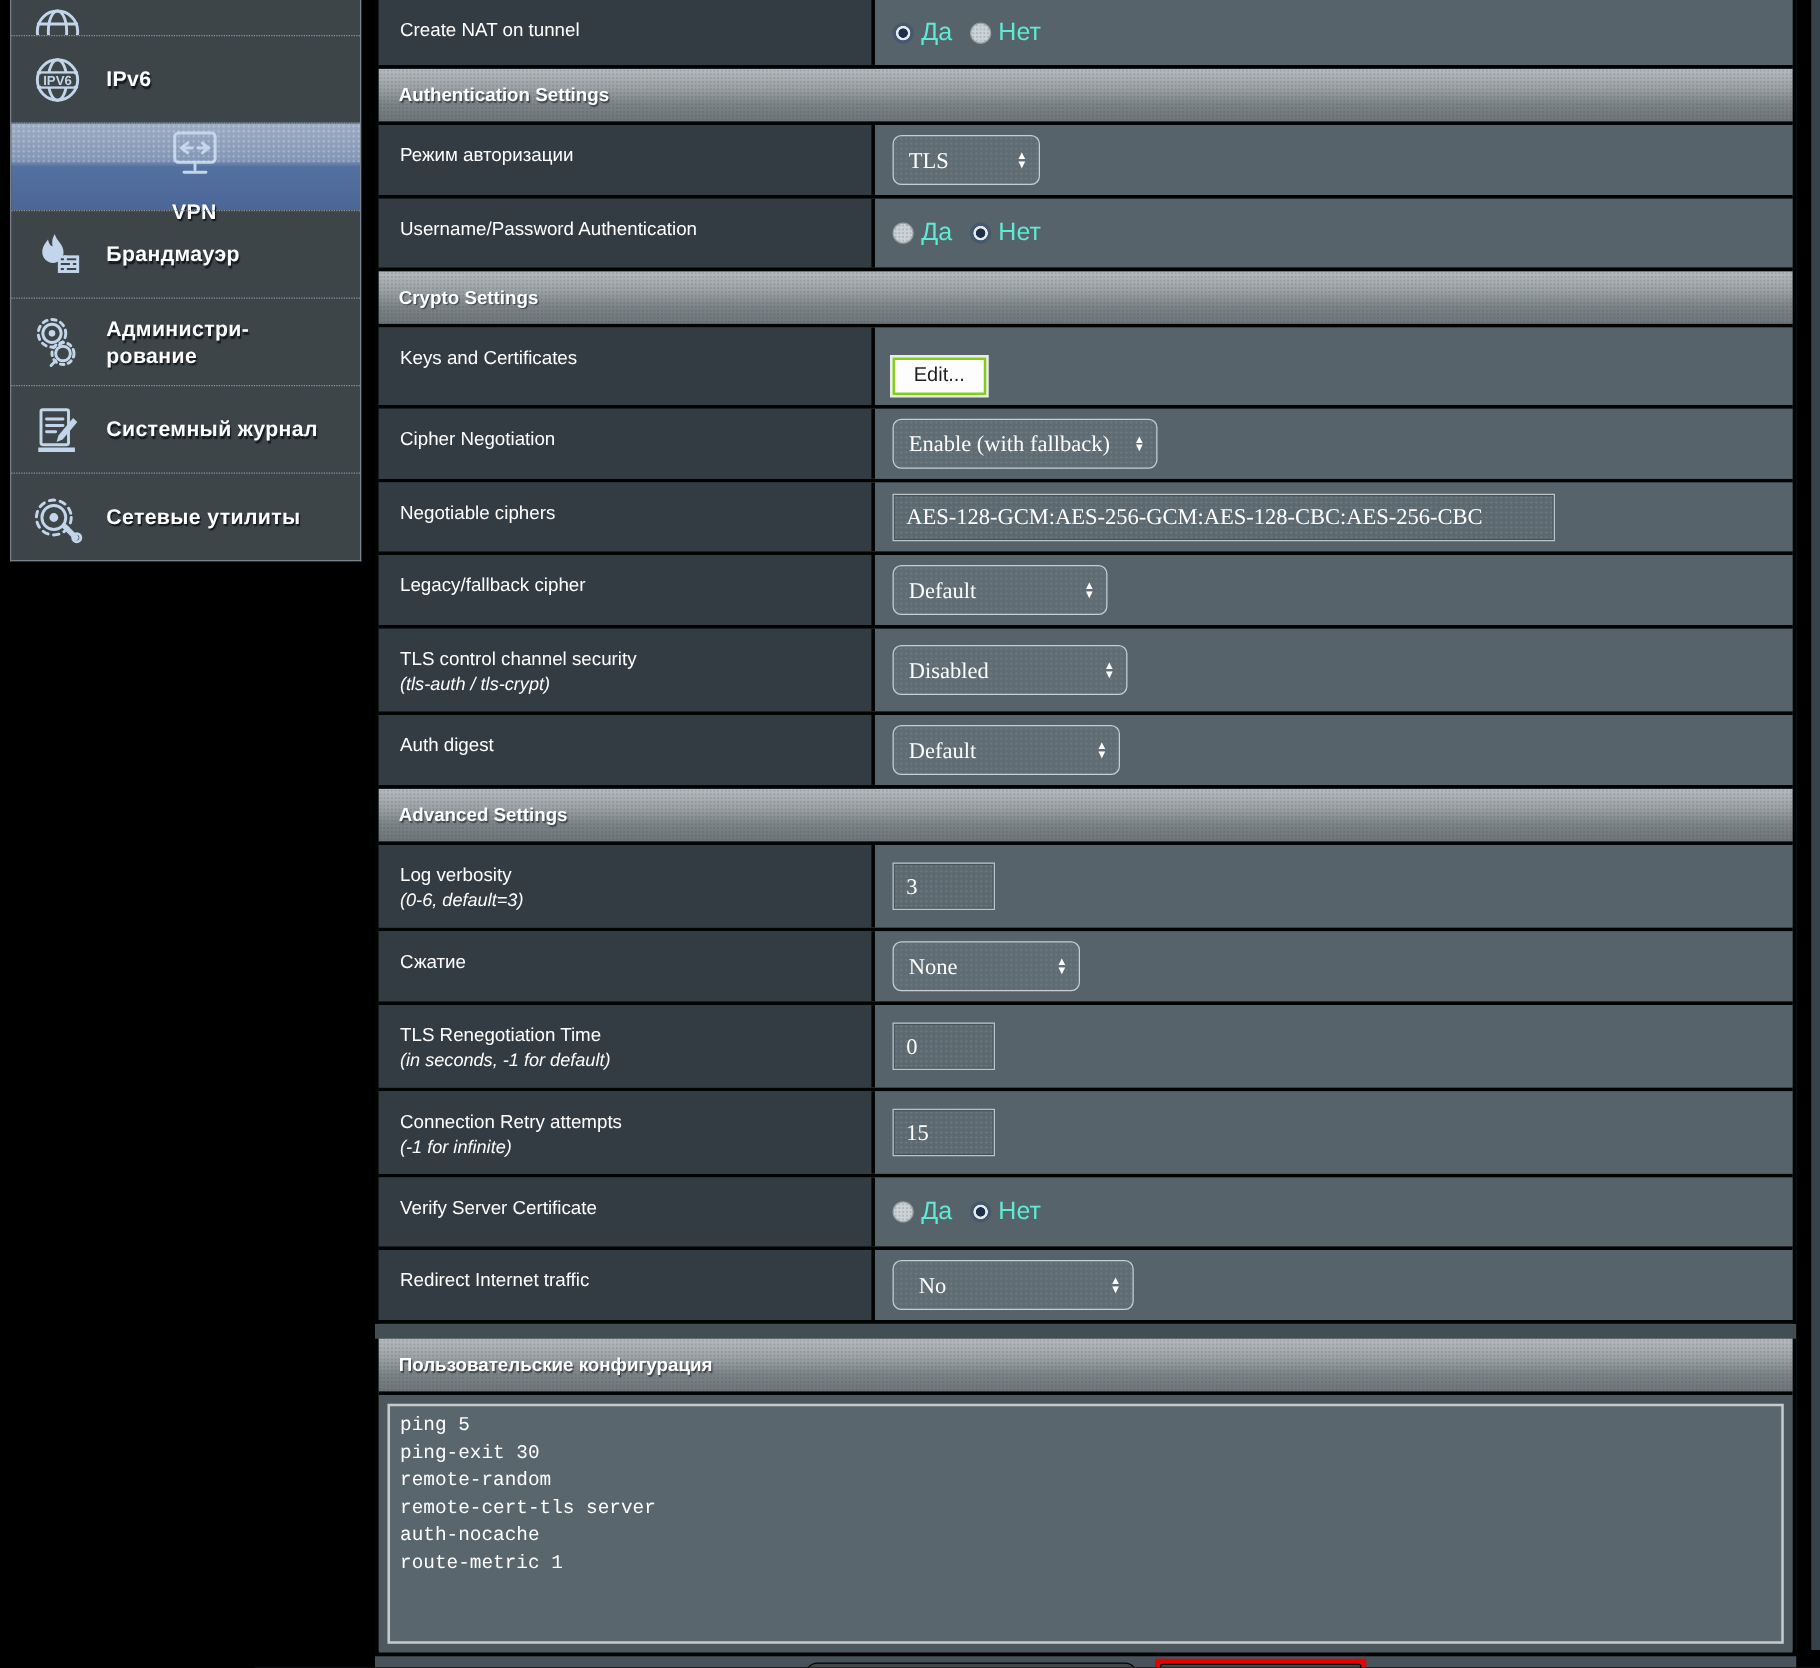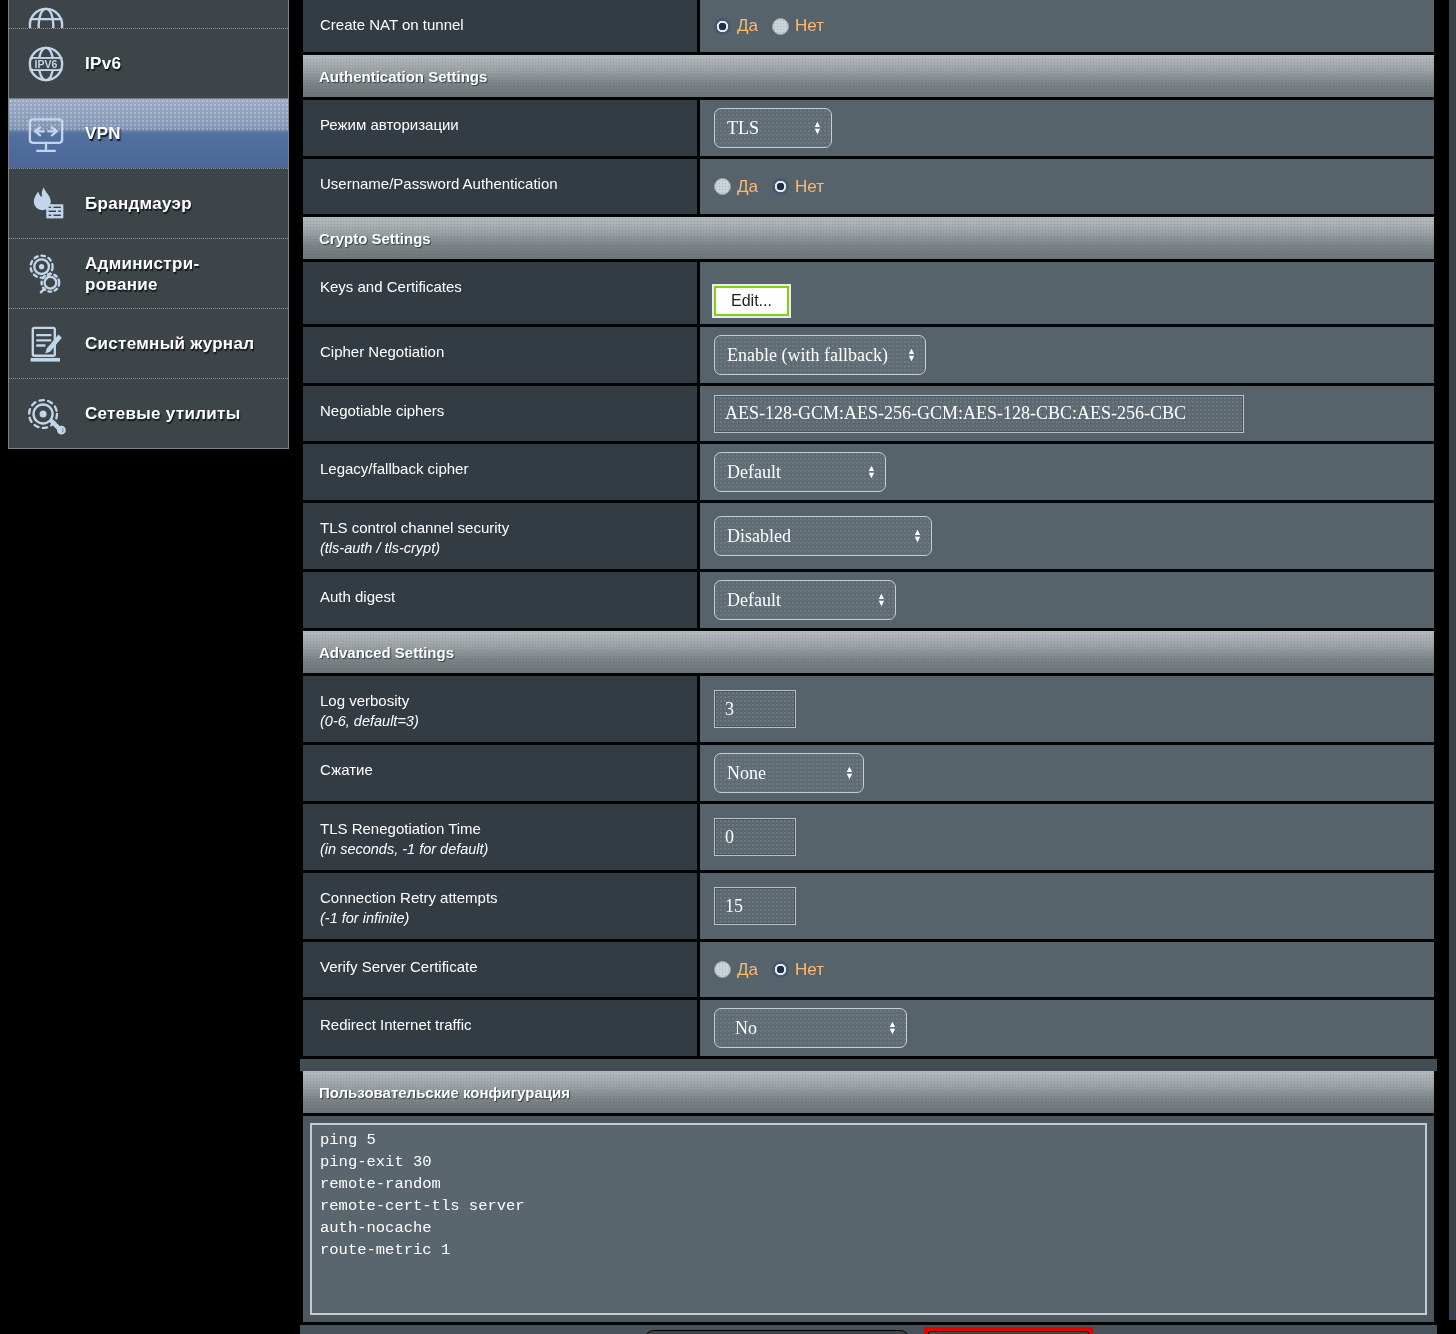--- a/index.html
+++ b/index.html
@@ -8,41 +8,41 @@
   
   .sidebar{position:absolute;left:8px;top:0;width:279px;background:#3e4549;
            border:1px solid #78828a;border-top:none;}
   .side-item{position:relative;display:flex;align-items:center;gap:16px;height:69px;
              padding-left:14px;border-top:1px dotted #8a949c;cursor:pointer;}
   .side-item:first-child{border-top:none;height:28px;overflow:hidden;}
   .side-item .icn{width:46px;min-width:46px;height:46px;display:flex;align-items:center;justify-content:center;}
   .side-item:first-child .icn{align-self:flex-end;margin-bottom:-20px;}
   .side-label{color:#fff;font-weight:bold;font-size:17px;letter-spacing:.3px;
               text-shadow:1px 2px 1px #14181c;white-space:pre-line;line-height:21px;}
-  .side-item.active{background:linear-gradient(180deg,#9dabc2 0%,#8296b6 42%,#53709f 50%,#4b6697 100%);}
+  .side-item.active{background:linear-gradient(180deg,#9dabc2 0%,#8296b6 42%,#53709f 50%,#4b6697 100%);flex-direction:column;}
   .side-item.active:after{content:"";position:absolute;inset:0 0 55% 0;
       background-image:radial-gradient(rgba(255,255,255,.25) 1px,transparent 1px);background-size:4px 4px;}
   
   .main{position:absolute;left:300px;top:0;width:1137px;height:1320px;background:#424d54;}
   .ftable{border:3px solid #020303;border-top:none;}
   .sec-header{position:relative;display:flex;align-items:center;height:42px;padding-left:16px;
       background:linear-gradient(180deg,#b6bbbe 0%,#9aa1a4 38%,#7b8387 68%,#6d7579 100%);
       border-top:3px solid #020303;}
   .sec-header:after{content:"";position:absolute;inset:0;
       background-image:radial-gradient(rgba(60,66,70,.18) 1px,transparent 1px);background-size:3px 3px;}
   .sec-title{color:#fff;font-weight:bold;font-size:15px;text-shadow:1px 1px 1px #3a4044;z-index:1;}
   .row{display:flex;border-top:3px solid #020303;min-height:55px;}
   .ftable > .row:first-child{border-top:none;min-height:52px;}
   .cell-l{width:394px;min-width:394px;background:#343c43;color:#fff;font-size:15px;
           padding:14px 10px 10px 17px;box-sizing:border-box;line-height:21px;}
   .cell-l .sub{font-style:italic;font-size:14.5px;}
   .cell-r{flex:1;background:#57636a;border-left:3px solid #020303;display:flex;
           align-items:center;padding:8px 14px;box-sizing:border-box;}
   
-  .radio-group{display:flex;gap:14px;color:#fdba74;font-size:17px;}
+  .radio-group{display:flex;gap:14px;color:#5eead4;font-size:20px;}
   .radio-opt{display:flex;align-items:center;gap:6px;cursor:pointer;}
   .rdot{width:17px;height:17px;border-radius:50%;background:#ccd3d6;border:1px solid #98a1a5;
         box-sizing:border-box;
         background-image:radial-gradient(rgba(120,130,135,.35) 1px,transparent 1px);background-size:3px 3px;}
   .rdot.sel{border:none;background:radial-gradient(circle,#1e2f49 0 3.5px,#e4e9ec 4px 5.5px,#45586e 6px 8.5px);}
   .uisel{position:relative;display:flex;align-items:center;justify-content:space-between;height:40px;
          background:#5f6c74;border:1px solid #c6ced3;border-radius:7px;padding:0 9px 0 12px;
          color:#fff;font-family:"Liberation Serif",serif;font-size:18px;cursor:pointer;
          background-image:radial-gradient(rgba(255,255,255,.08) 1px,transparent 1px);background-size:4px 4px;
          box-sizing:border-box;}
@@ -247,21 +247,21 @@
               <span class="arrows">▲<br>▼</span>
             </div>
           </div>
         </div>
         <div class="row">
           <div class="cell-l">
             <div>TLS control channel security</div>
             <div class="sub">(tls-auth / tls-crypt)</div>
           </div>
           <div class="cell-r">
-            <div class="uisel" style="width: 218px;">
+            <div class="uisel" style="width: 188px;">
               <span>Disabled</span>
               <span class="arrows">▲<br>▼</span>
             </div>
           </div>
         </div>
         <div class="row">
           <div class="cell-l">
             <div>Auth digest</div>
           </div>
           <div class="cell-r">

